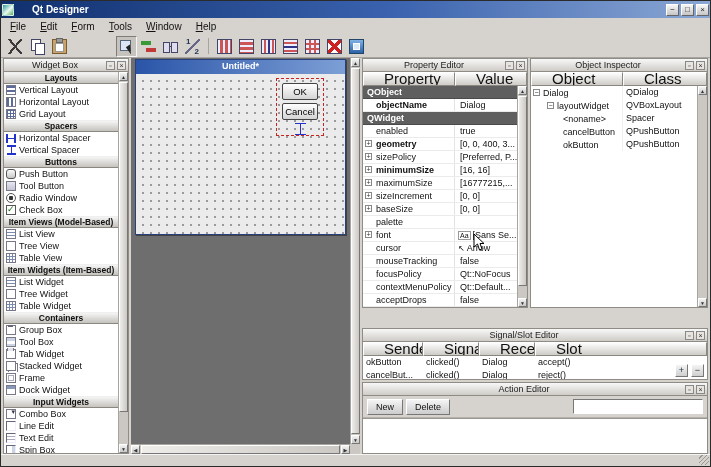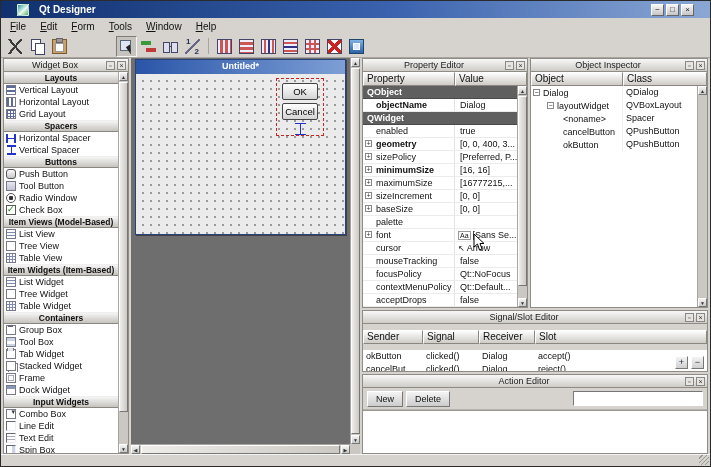--- a/index.html
+++ b/index.html
@@ -3,21 +3,21 @@
 <meta charset="utf-8">
 <style>
   * { margin:0; padding:0; box-sizing:border-box; }
   html,body { width:711px; height:467px; overflow:hidden; }
   body { font-family:"Liberation Sans","DejaVu Sans",sans-serif; background:#d6d3ce; }
 
   .window { position:relative; width:711px; height:467px; border:1px solid #2b2b2b;
             background:#d6d3ce; display:flex; flex-direction:column; overflow:hidden; }
 
   
-  .titlebar { height:17px; flex:none; display:flex; align-items:center; gap:8px; padding:0 16px;
+  .titlebar { height:17px; flex:none; display:flex; align-items:center; gap:16px; padding:0 1px;
               background:linear-gradient(to right,#10306e,#3a62ae 55%,#8aa7d4); }
   .app-icon { width:12px; height:12px; flex:none; border:1px solid rgba(255,255,255,.4);
               background:linear-gradient(135deg,#2e9a9a,#eafaf2 55%,#58b058); }
   .win-title { color:#fff; font-size:10px; font-weight:bold; flex:1; padding-left:2px; }
   .win-controls { display:flex; gap:2px; }
   .win-btn { width:13px; height:12px; background:linear-gradient(#f6f6f6,#c6c6c6);
              border:1px solid; border-color:#fff #666 #666 #fff; font-size:8px; line-height:10px;
              text-align:center; color:#222; }
 
   
@@ -94,21 +94,21 @@
   .split { width:2px; flex:none; }
   .dock { border:1px solid #8f8c85; background:#d6d3ce; display:flex; flex-direction:column; overflow:hidden; }
   .dock-title { height:13px; flex:none; display:flex; align-items:center; padding:0 2px;
                 background:linear-gradient(#f8f8f8,#cfccc7); border-bottom:1px solid #8f8c85; }
   .dock-title .dt { flex:1; text-align:center; font-size:9px; color:#222; white-space:nowrap; overflow:hidden; }
   .dock-btn { width:9px; height:9px; flex:none; margin-left:2px; border:1px solid #888;
               background:#e8e5e0; font-size:7px; line-height:7px; text-align:center; color:#333; }
 
   .cols { display:flex; height:14px; flex:none; background:#d6d3ce; }
   .colh { background:linear-gradient(#fdfdfd,#cfccc7); border:1px solid;
-          border-color:#fff #8a8781 #8a8781 #fff; font-size:10px; line-height:12px; padding-left:3px;
+          border-color:#fff #8a8781 #8a8781 #fff; font-size:15px; line-height:12px; padding-left:20px;
           overflow:hidden; white-space:nowrap; color:#111; }
 
   
   .wb-dock { width:126px; flex:none; }
   .wb-body { flex:1; display:flex; overflow:hidden; }
   .wb-list { flex:1; overflow:hidden; background:#fff; }
   .wb-header { height:12px; line-height:11px; background:linear-gradient(#f5f5f5,#c6c3be);
                border-top:1px solid #efefef; border-bottom:1px solid #8a8781;
                font-size:8.5px; font-weight:bold; text-align:center; color:#111;
                overflow:hidden; white-space:nowrap; }
@@ -240,21 +240,21 @@
   .oi-class { flex:1; padding-left:3px; overflow:hidden; white-space:nowrap; }
   .oi-row[data-depth="0"] .oi-obj { padding-left:2px; }
   .oi-row[data-depth="1"] .oi-obj { padding-left:16px; }
   .oi-row[data-depth="2"] .oi-obj { padding-left:32px; }
   .oi-exp { display:none; width:7px; height:7px; flex:none; margin-right:3px; border:1px solid #888;
             background:#fff; font-size:7px; line-height:5px; text-align:center; color:#333; }
   .oi-exp[data-exp] { display:inline-block; }
   .oi-exp[data-exp]::before { content:"\2212"; }
 
   
-  .sse-dock { height:62px; flex:none; margin-top:2px; position:relative;gap:6px; }
+  .sse-dock { height:52px; flex:none; margin-top:20px; position:relative; }
   .sse-cols span:nth-of-type(1) { width:60px; flex:none; }
   .sse-cols span:nth-of-type(2) { width:56px; flex:none; }
   .sse-cols span:nth-of-type(3) { width:56px; flex:none; }
   .sse-cols span:nth-of-type(4) { flex:1; }
   .sse-rows { flex:none; background:#fff; }
   .sse-row { display:flex; height:13px; line-height:12px; font-size:9px; background:#fff; color:#111; }
   .sse-c { overflow:hidden; white-space:nowrap; padding-left:3px; }
   .c1 { width:60px; flex:none; } .c2 { width:56px; flex:none; } .c3 { width:56px; flex:none; } .c4 { flex:1; }
   .sse-fill { flex:1; background:#fff; }
   .sse-btns { position:absolute; right:3px; bottom:2px; display:flex; gap:3px; }

